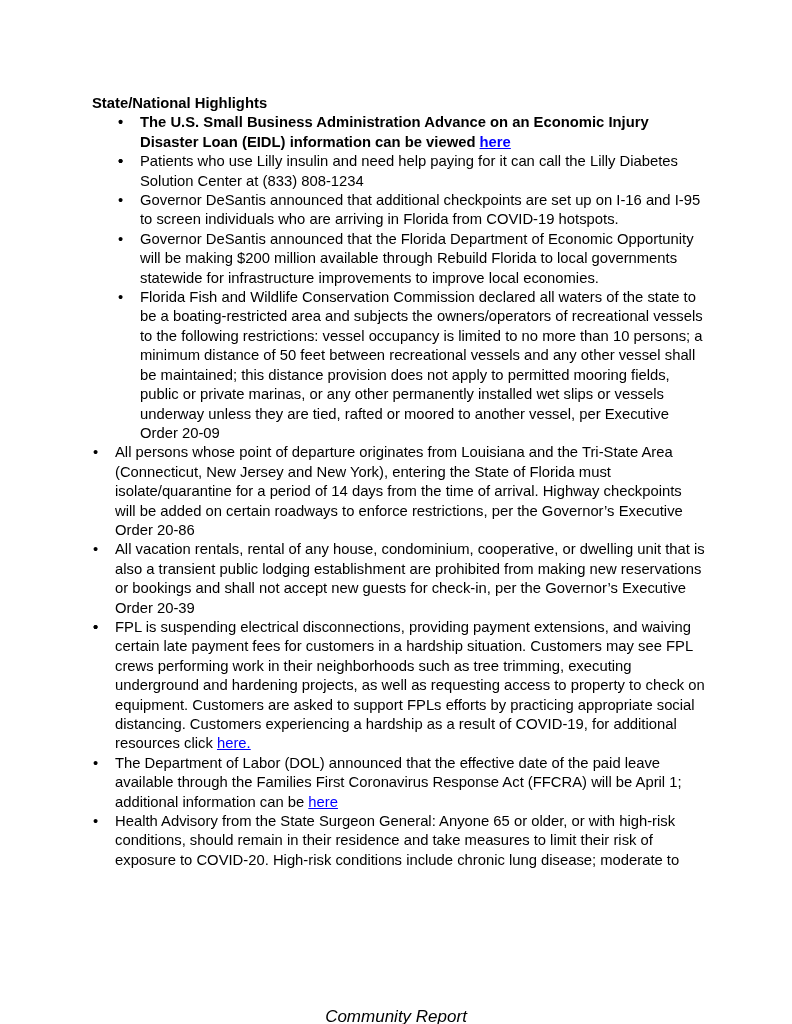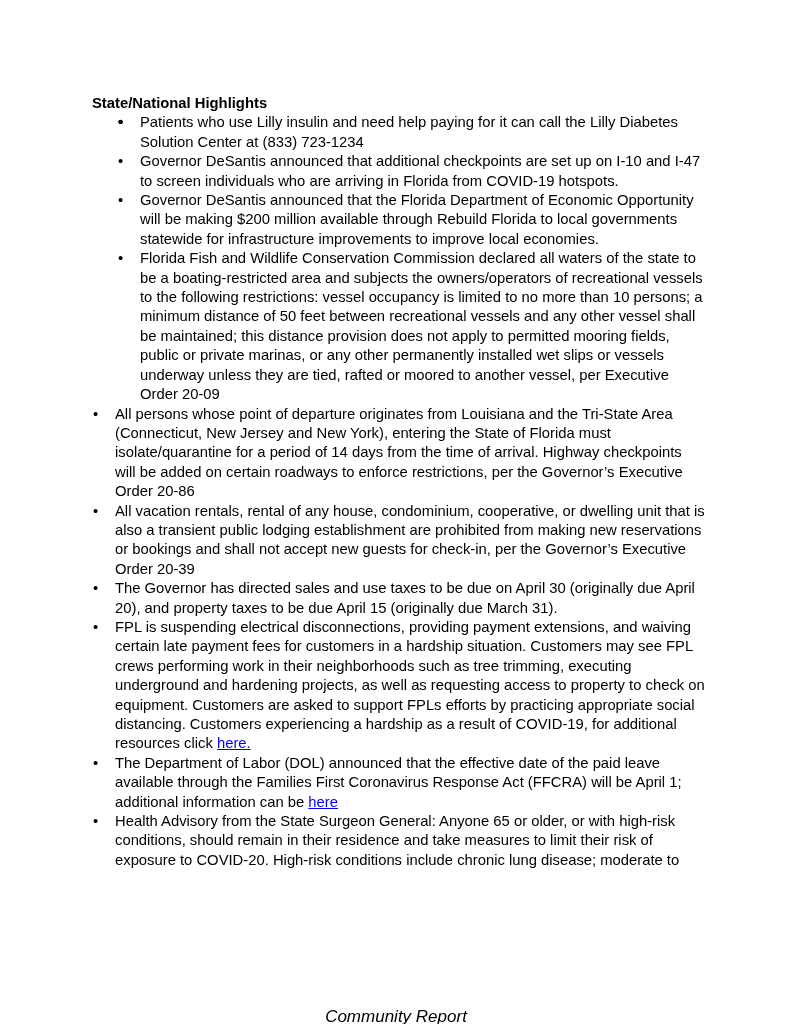--- a/index.html
+++ b/index.html
@@ -56,28 +56,28 @@
     line-height: 22px;
   }
 </style>
 </head>
 <body>
 
 <div class="page">
   <div class="content">
     <div class="heading">State/National Highlights</div>
     <div id="bullet-list">
-        <div class="bullet level2 bold"><span class="marker">•</span></div>
+        <div class="bullet level2 bold"><span class="marker">•</span><span class="text"><span>The U.S. Small Business Administration Advance on an Economic Injury Disaster Loan (EIDL) information can be viewed </span><a href="#" class="link" style="color: rgb(0, 0, 255);">here</a></span></div>
         <div class="bullet level2"><span class="marker">•</span></div>
-        <div class="bullet level2"><span class="marker">•</span><span class="text"><span>Patients who use Lilly insulin and need help paying for it can call the Lilly Diabetes Solution Center at (833) 723-1234</span></span></div>
-        <div class="bullet level2"><span class="marker">•</span><span class="text"><span>Governor DeSantis announced that additional checkpoints are set up on I-10 and I-47 to screen individuals who are arriving in Florida from COVID-19 hotspots.</span></span></div>
+        <div class="bullet level2"><span class="marker">•</span><span class="text"><span>Patients who use Lilly insulin and need help paying for it can call the Lilly Diabetes Solution Center at (833) 808-1234</span></span></div>
+        <div class="bullet level2"><span class="marker">•</span><span class="text"><span>Governor DeSantis announced that additional checkpoints are set up on I-16 and I-95 to screen individuals who are arriving in Florida from COVID-19 hotspots.</span></span></div>
         <div class="bullet level2"><span class="marker">•</span><span class="text"><span>Governor DeSantis announced that the Florida Department of Economic Opportunity will be making $200 million available through Rebuild Florida to local governments statewide for infrastructure improvements to improve local economies.</span></span></div>
         <div class="bullet level2"><span class="marker">•</span><span class="text"><span>Florida Fish and Wildlife Conservation Commission declared all waters of the state to be a boating-restricted area and subjects the owners/operators of recreational vessels to the following restrictions: vessel occupancy is limited to no more than 10 persons; a minimum distance of 50 feet between recreational vessels and any other vessel shall be maintained; this distance provision does not apply to permitted mooring fields, public or private marinas, or any other permanently installed wet slips or vessels underway unless they are tied, rafted or moored to another vessel, per Executive Order 20-09</span></span></div>
         <div class="bullet level1"><span class="marker">•</span><span class="text"><span>All persons whose point of departure originates from Louisiana and the Tri-State Area (Connecticut, New Jersey and New York), entering the State of Florida must isolate/quarantine for a period of 14 days from the time of arrival. Highway checkpoints will be added on certain roadways to enforce restrictions, per the Governor’s Executive Order 20-86</span></span></div>
         <div class="bullet level1"><span class="marker">•</span><span class="text"><span>All vacation rentals, rental of any house, condominium, cooperative, or dwelling unit that is also a transient public lodging establishment are prohibited from making new reservations or bookings and shall not accept new guests for check-in, per the Governor’s Executive Order 20-39</span></span></div>
-        <div class="bullet level1"><span class="marker">•</span><span class="text"><span>The Governor has directed sales and use taxes to be due on April 30 (originally due April 20), and property taxes to be due April 15 (originally due March 31).</span></span></div>
+        <div class="bullet level1"><span class="marker">•</span></div>
         <div class="bullet level1"><span class="marker">•</span><span class="text"><span>FPL is suspending electrical disconnections, providing payment extensions, and waiving certain late payment fees for customers in a hardship situation. Customers may see FPL crews performing work in their neighborhoods such as tree trimming, executing underground and hardening projects, as well as requesting access to property to check on equipment. Customers are asked to support FPLs efforts by practicing appropriate social distancing. Customers experiencing a hardship as a result of COVID-19, for additional resources click </span><a href="#" class="link" style="color: rgb(0, 0, 255);">here.</a></span></div>
         <div class="bullet level1"><span class="marker">•</span><span class="text"><span>The Department of Labor (DOL) announced that the effective date of the paid leave available through the Families First Coronavirus Response Act (FFCRA) will be April 1; additional information can be </span><a href="#" class="link" style="color: rgb(0, 0, 255);">here</a></span></div>
         <div class="bullet level1"><span class="marker">•</span><span class="text"><span>Health Advisory from the State Surgeon General: Anyone 65 or older, or with high-risk conditions, should remain in their residence and take measures to limit their risk of exposure to COVID-20. High-risk conditions include chronic lung disease; moderate to</span></span></div>
       </div>
   </div>
   <div class="footer">Community Report</div>
 </div>
 
 </body></html>

